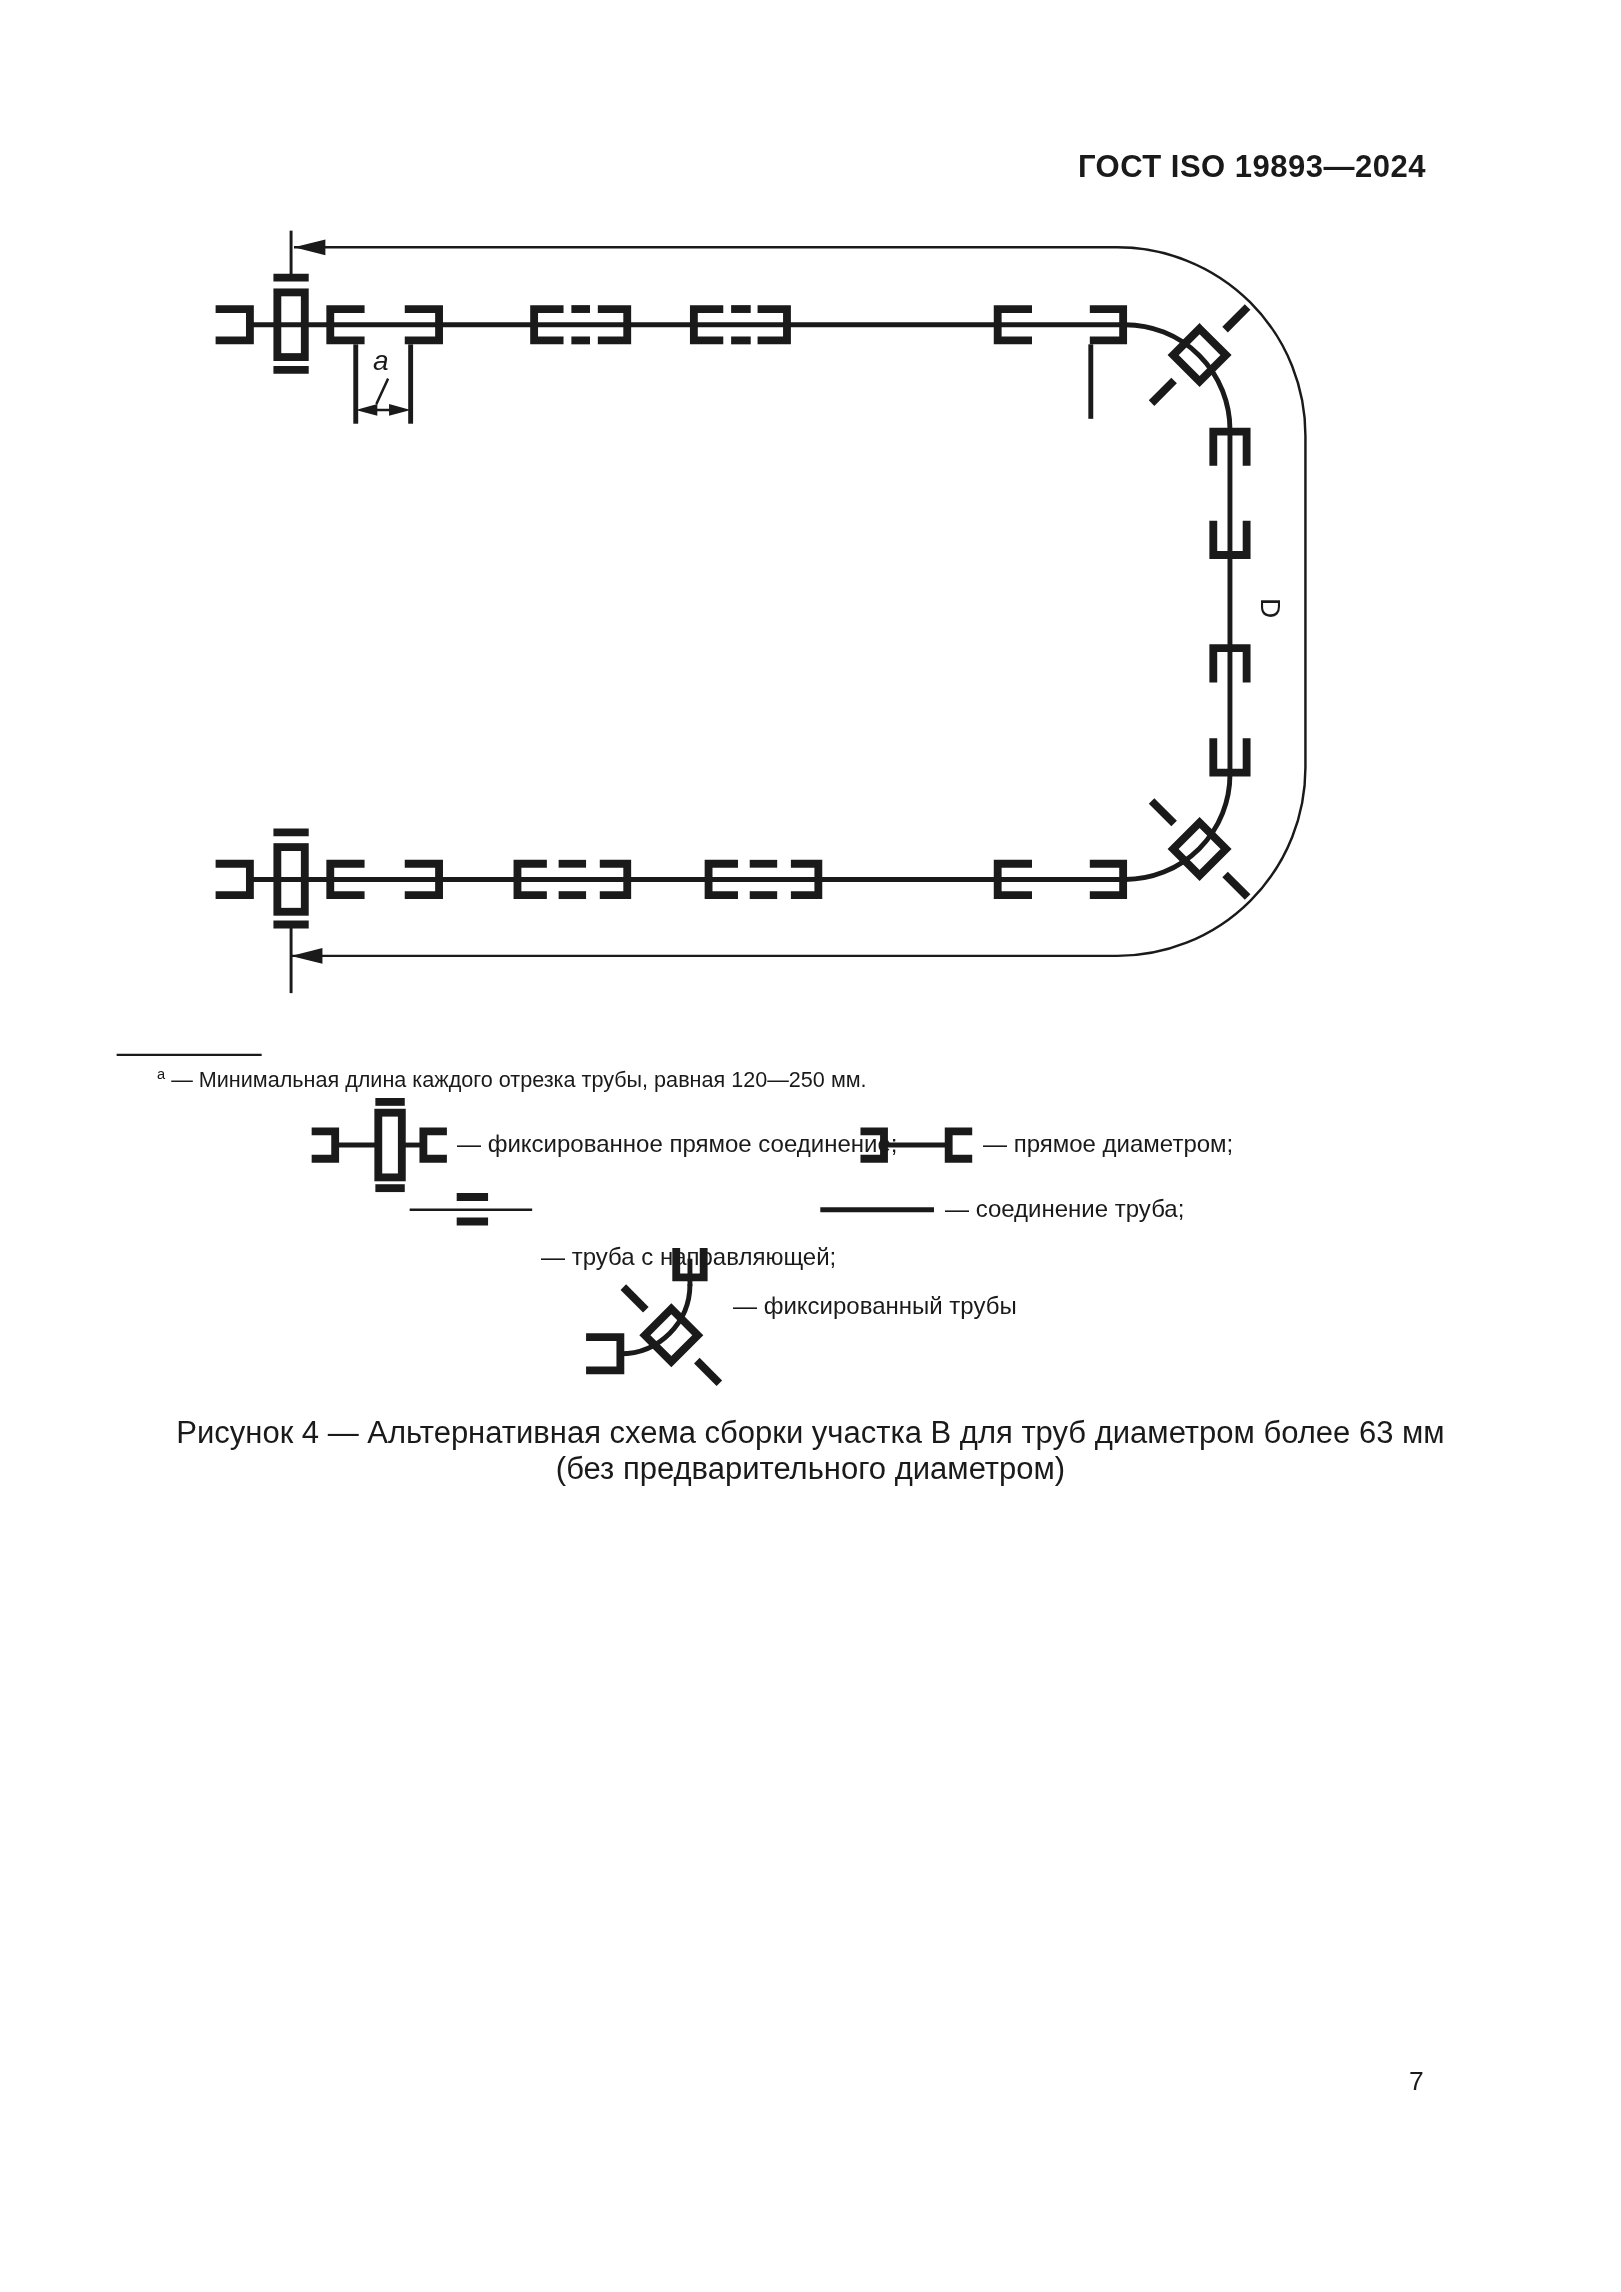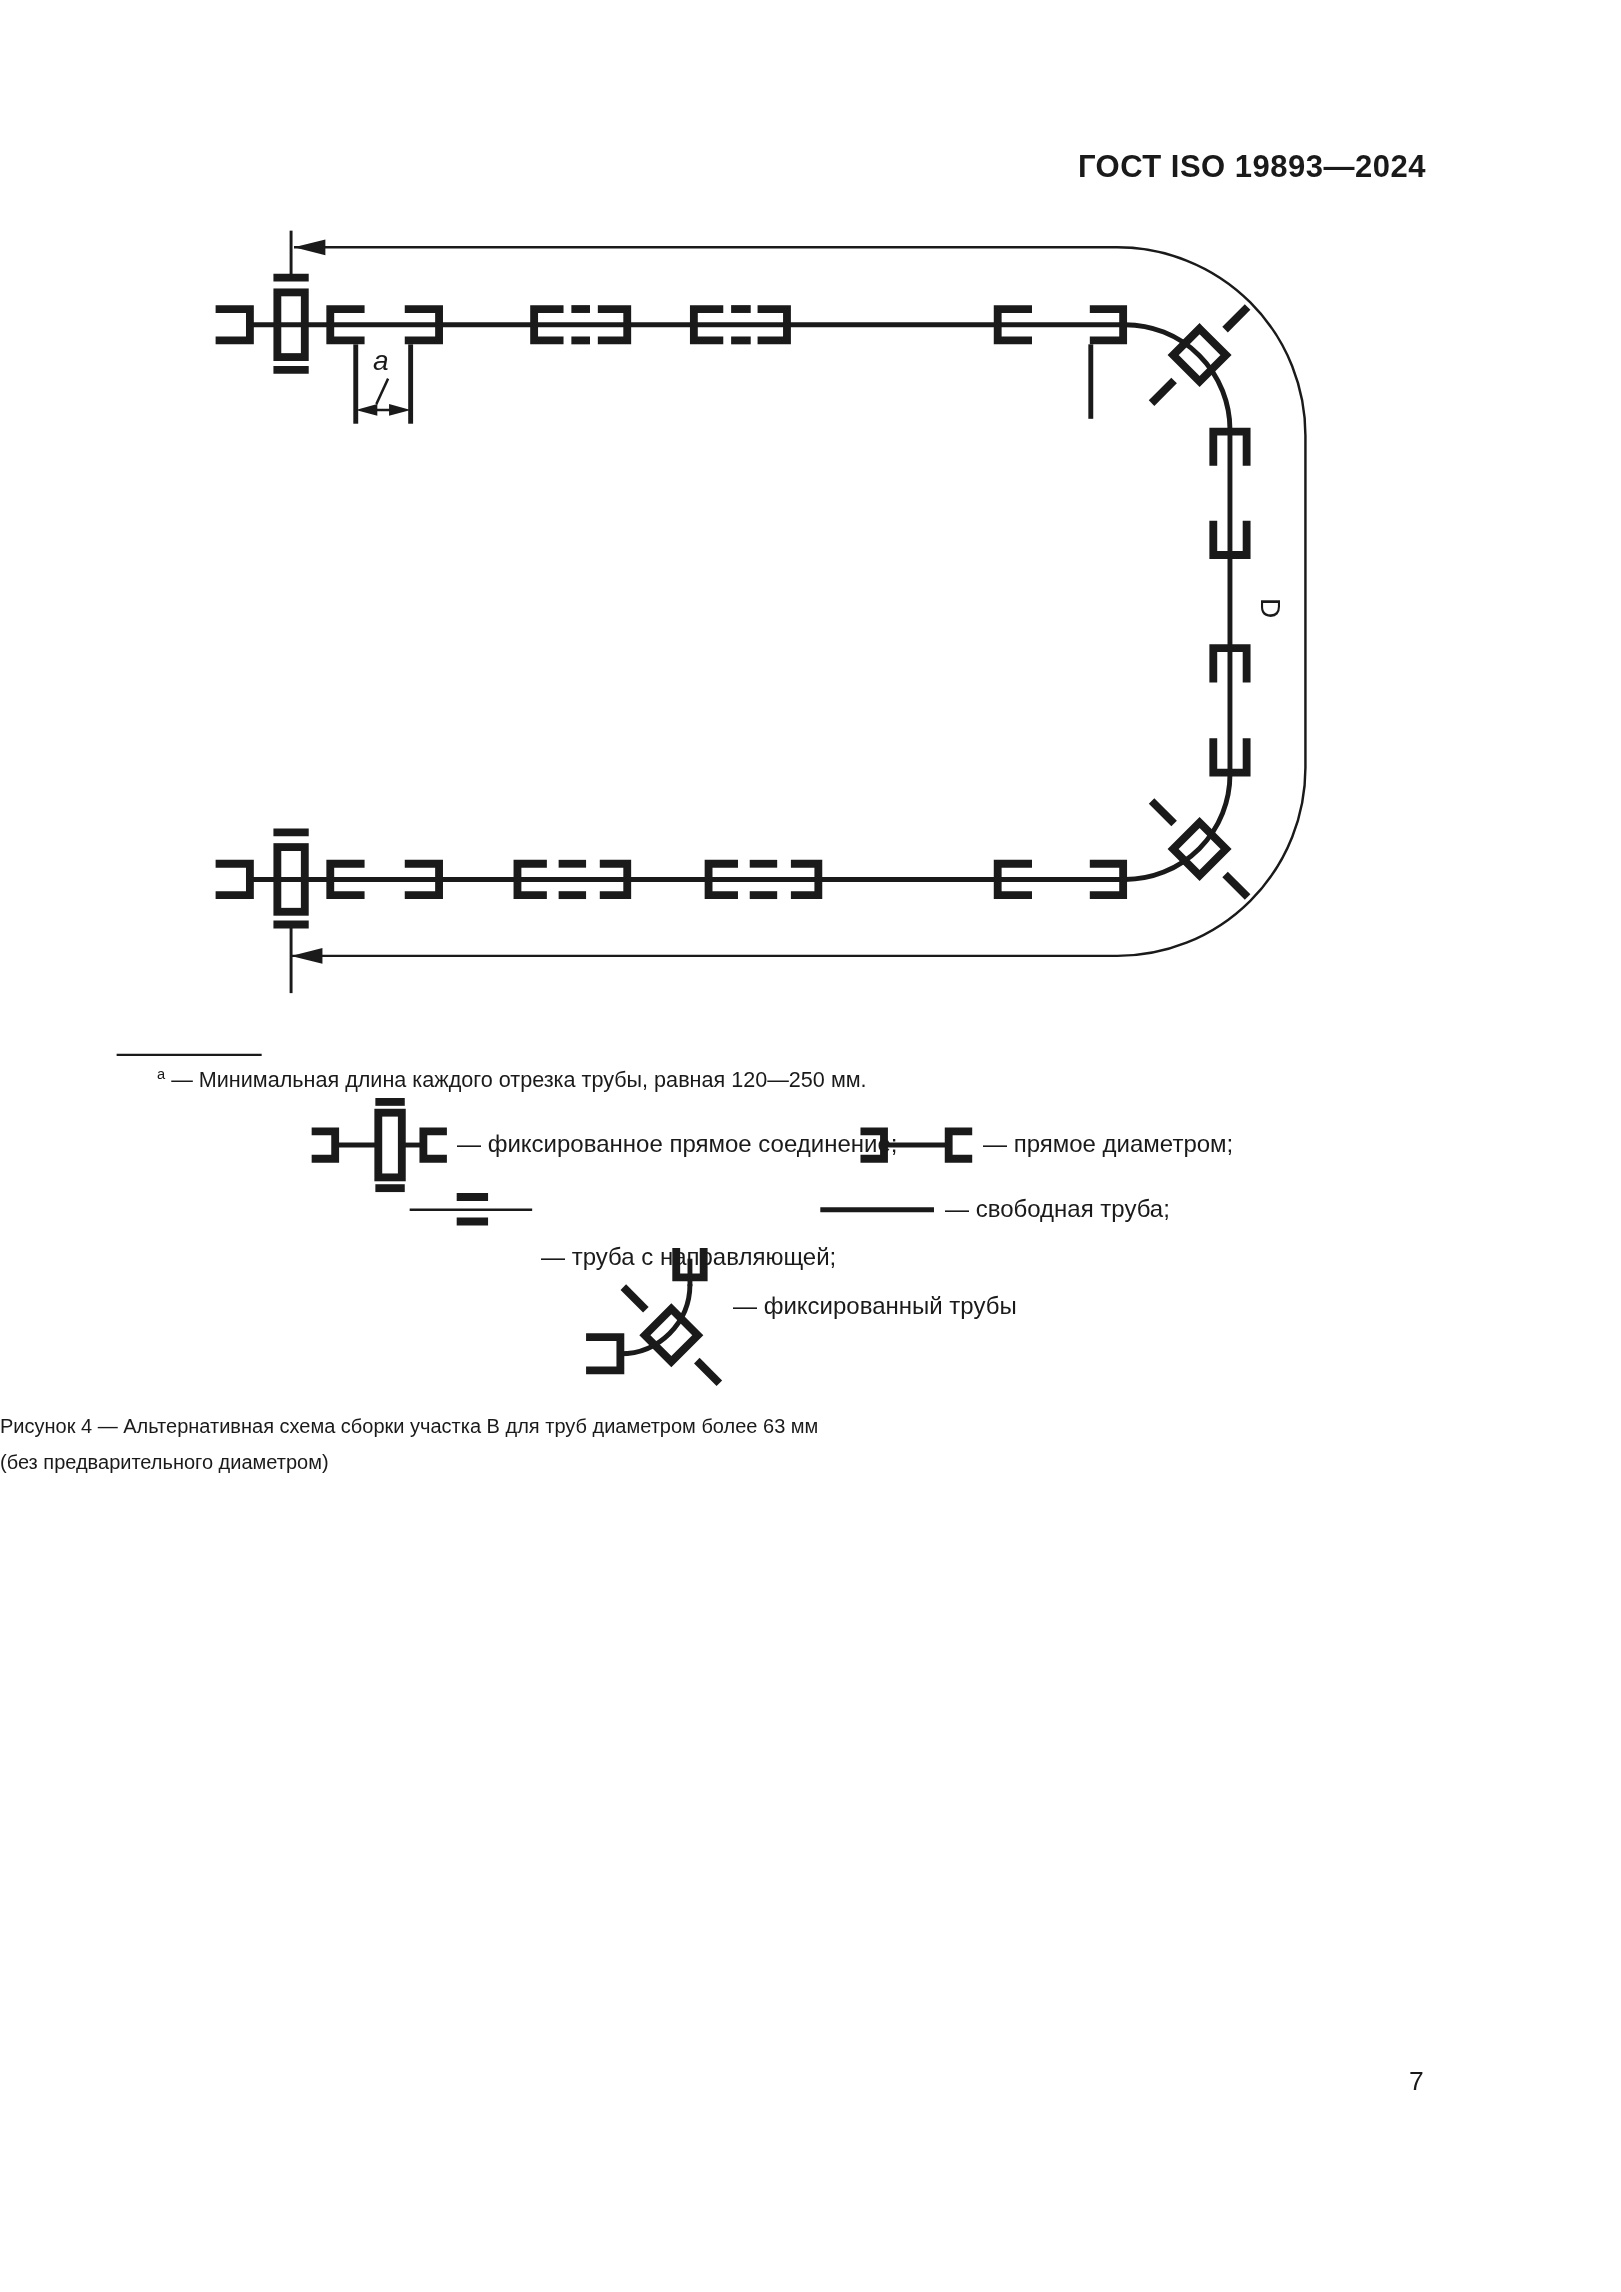--- a/index.html
+++ b/index.html
@@ -17,21 +17,21 @@
   #label-a{left:373px;top:345px;font-size:28px;font-style:italic;}
   #label-d{left:1260px;top:592px;font-size:28px;transform:rotate(90deg);transform-origin:center;}
   #footnote{left:157px;top:1066px;font-size:21.6px;}
   #footnote sup{font-size:14.7px;}
   .legend-text{font-size:24px;}
   #leg1a{left:457px;top:1130px;}
   #leg1b{left:983px;top:1130px;}
   #leg2a{left:541px;top:1195px;margin-top:48px;}
   #leg2b{left:945px;top:1195px;}
   #leg3{left:733px;top:1292px;}
-  .caption{left:0;right:0;text-align:left;font-size:20px;}
+  .caption{left:0;right:0;text-align:center;font-size:31px;}
   #cap1{top:1415px;}
   #cap2{top:1451px;}
   #pagenum{left:1409px;top:2066px;font-size:26.5px;}
 </style>
 </head>
 <body>
 
 <div class="abs" id="hdr">ГОСТ ISO 19893—2024</div>
 
 <svg id="diagram-svg" width="1621" height="2293" viewBox="0 0 1654 2339">
@@ -177,20 +177,20 @@
 </svg>
 
 <div class="abs" id="label-a">a</div>
 <div class="abs" id="label-d">D</div>
 
 <div class="abs" id="footnote"><sup>a</sup> <span>— Минимальная длина каждого отрезка трубы, равная 120—250 мм.</span></div>
 
 <div class="abs legend-text" id="leg1a">— фиксированное прямое соединение;</div>
 <div class="abs legend-text" id="leg1b">— прямое диаметром;</div>
 <div class="abs legend-text" id="leg2a">— труба с направляющей;</div>
-<div class="abs legend-text" id="leg2b">— свободная труба;</div>
+<div class="abs legend-text" id="leg2b">— соединение труба;</div>
 <div class="abs legend-text" id="leg3">— фиксированный трубы</div>
 
 <div class="abs caption" id="cap1">Рисунок 4 — Альтернативная схема сборки участка В для труб диаметром более 63 мм</div>
 <div class="abs caption" id="cap2">(без предварительного диаметром)</div>
 
 <div class="abs" id="pagenum">7</div>
 
 
 </body></html>

